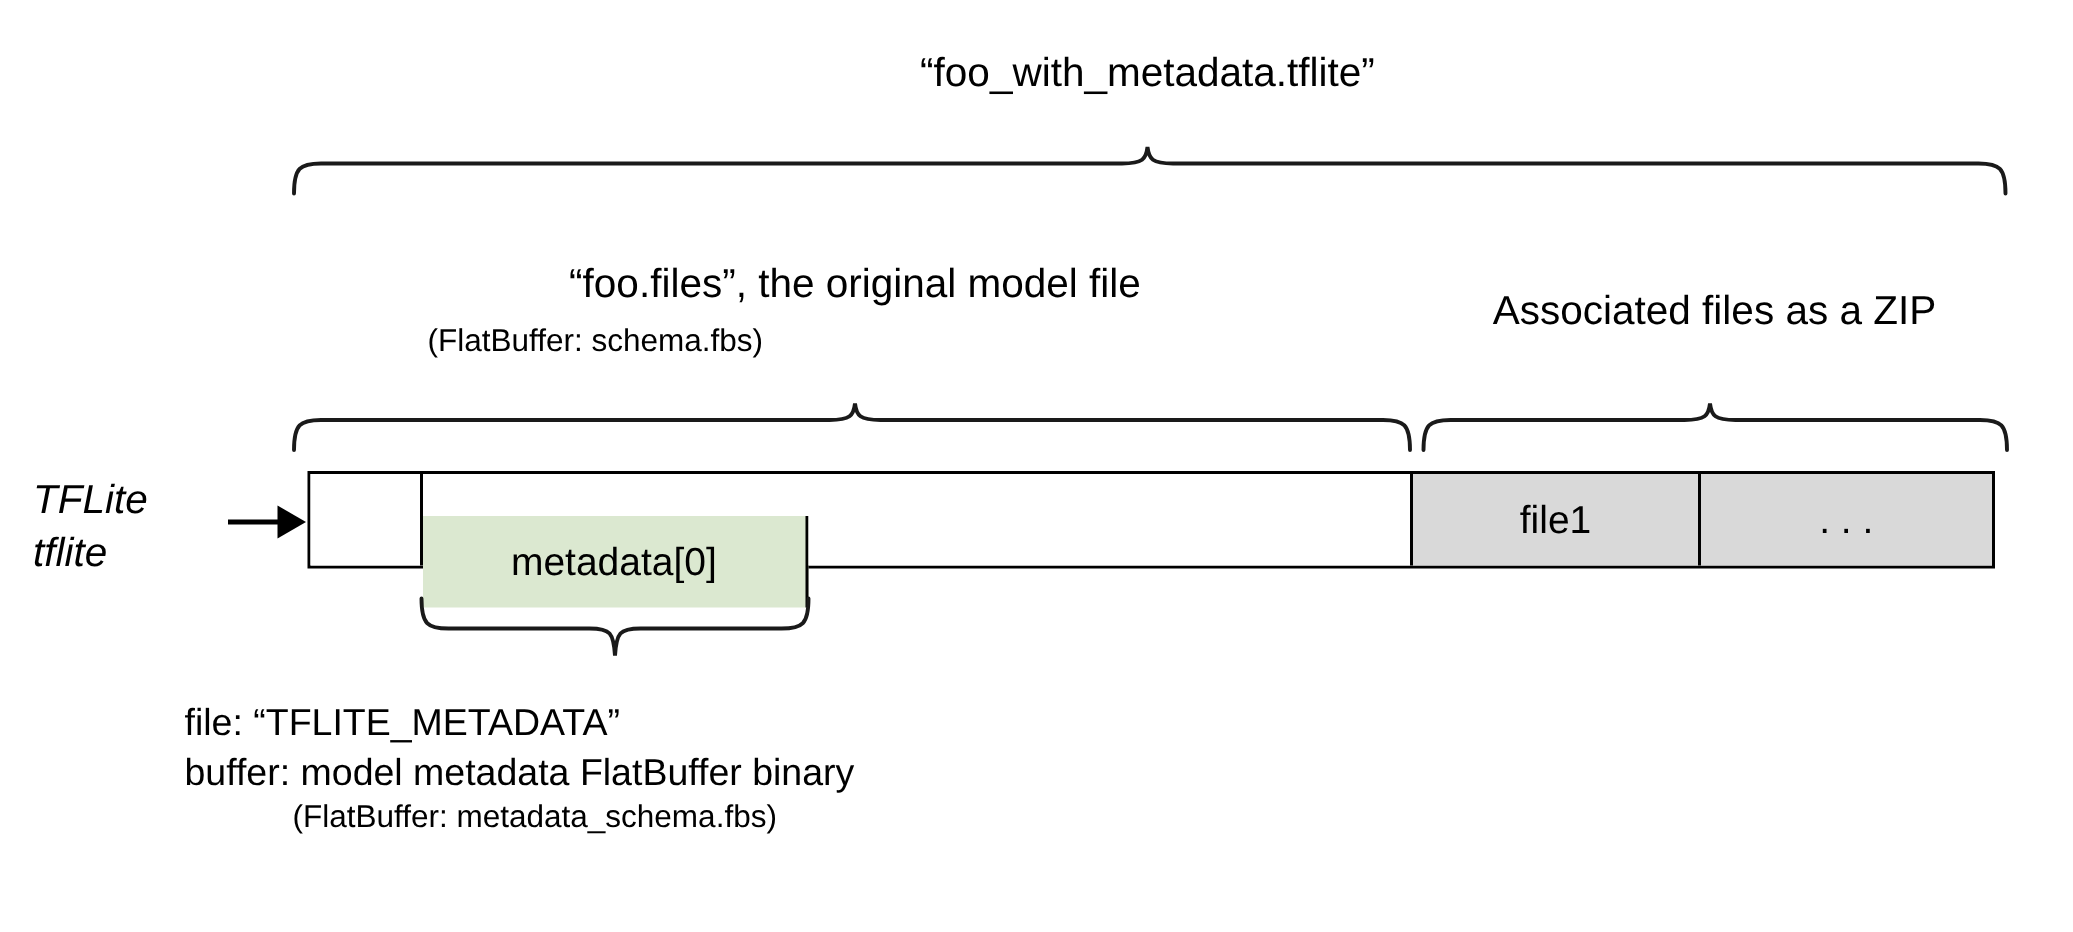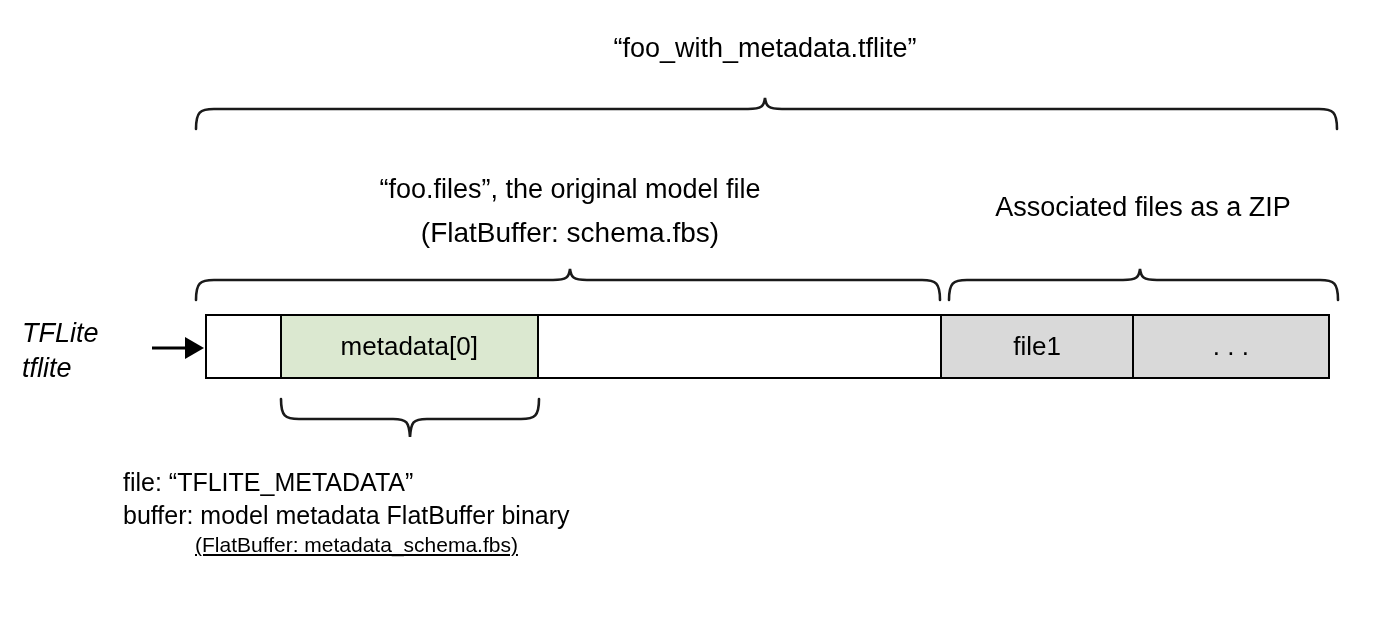--- a/index.html
+++ b/index.html
@@ -28,22 +28,21 @@
   }
   .t-title {
     font-size: 27px;
     text-align: center;
   }
   .t-section {
     font-size: 27px;
     text-align: center;
   }
   .t-sub {
-    font-size: 28px;
-    text-align: center;
+    font-size: 21px;
   }
   .t-side {
     font-size: 27px;
     text-align: left;
     line-height: 1.30;
     font-style: italic;
   }
   .t-note {
     font-size: 25px;
     text-align: left;
@@ -113,38 +112,38 @@
 
   <div class="abs label t-side" style="left:22px; top:316px; width:130px;">
     <div>TFLite</div>
     <div>tflite</div>
   </div>
 
   <div class="abs" id="bar">
     <div class="seg seg-divider" style="width:75px; background:#ffffff;">
       <span class="label t-cell"></span>
     </div>
-    <div class="seg seg-divider" style="width:258px; background:#dbe8d0;">
+    <div class="seg seg-divider" style="width:258px; background:#dbe8d0;margin-top:28px;">
       <span class="label t-cell">metadata[0]</span>
     </div>
     <div class="seg" style="width:403px; background:#ffffff;">
       <span class="label t-cell"></span>
     </div>
     <div class="seg seg-left-divider seg-divider" style="width:194px; background:#d9d9d9;">
       <span class="label t-cell">file1</span>
     </div>
     <div class="seg" style="width:195px; background:#d9d9d9;">
       <span class="label t-cell">. . .</span>
     </div>
   </div>
 
   <div class="abs label t-note" style="left:123px; top:466px; width:760px;">
     <div>file: “TFLITE_METADATA”</div>
     <div>buffer: model metadata FlatBuffer binary</div>
-    <div class="t-note-sub" style="padding-left:72px;text-decoration:underline;">(FlatBuffer: metadata_schema.fbs)</div>
+    <div class="t-note-sub" style="padding-left:72px;">(FlatBuffer: metadata_schema.fbs)</div>
   </div>
 
   <svg class="overlay" viewBox="0 0 1382 621">
 
     <path class="brace" d="M 196,129
              C 196,112 200,109 214,109
              L 748,109
              C 762,109 764,106 765,98
              C 766,106 768,109 782,109
              L 1319,109

